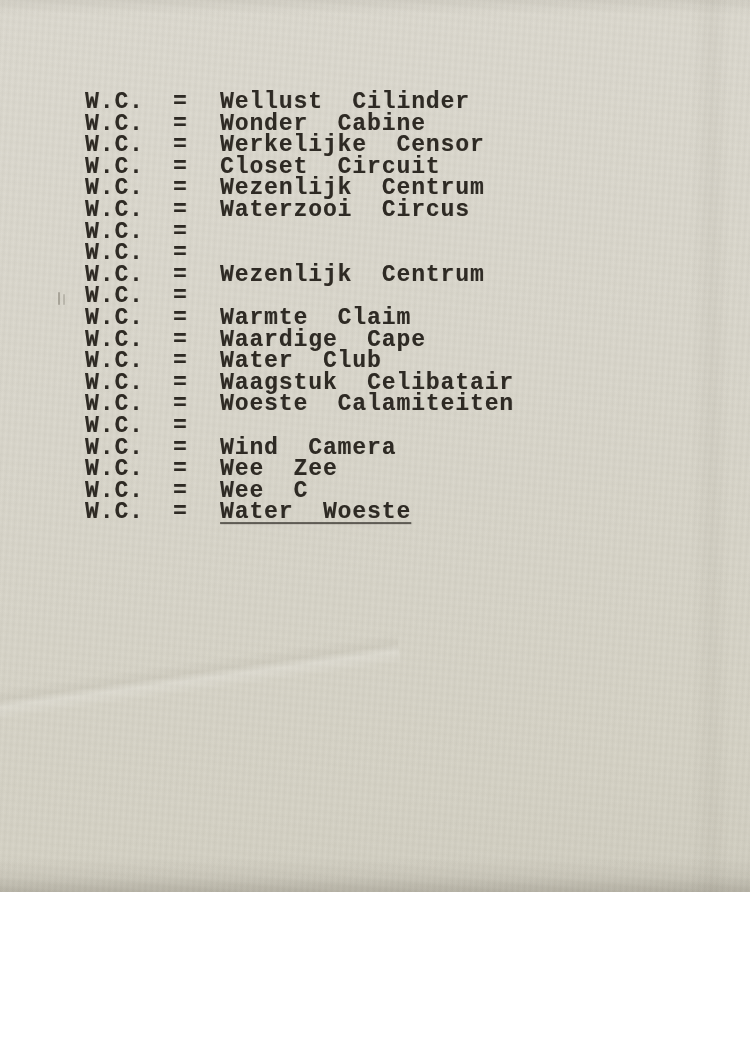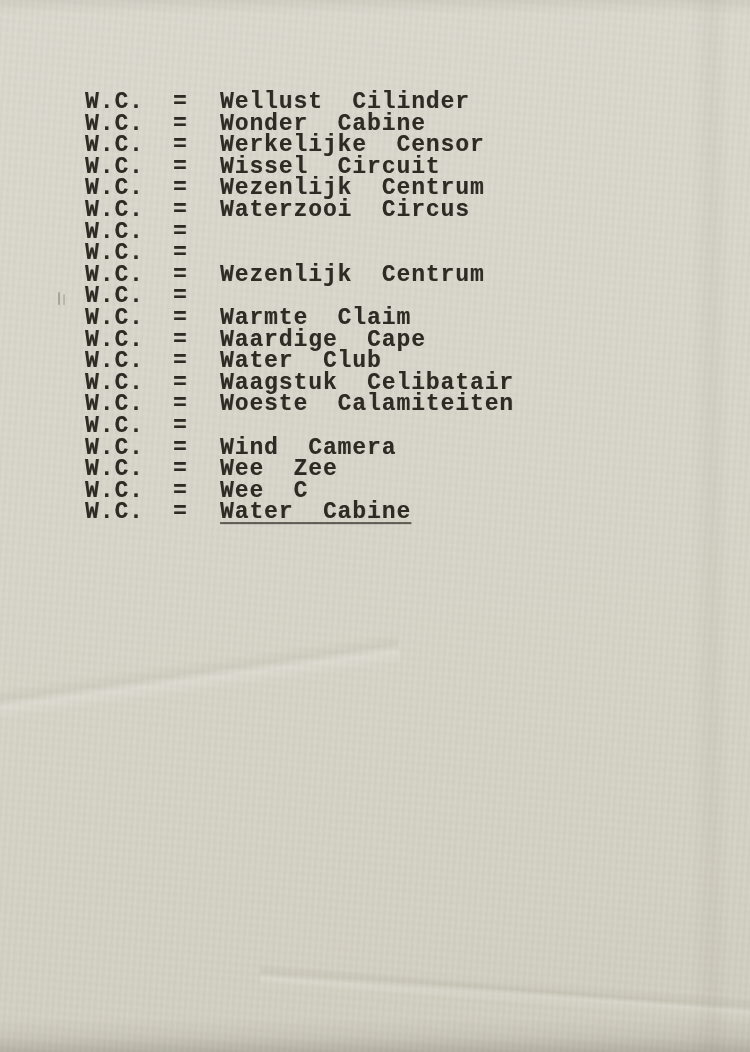--- a/index.html
+++ b/index.html
@@ -5,21 +5,21 @@
   html, body {
     margin: 0;
     padding: 0;
     width: 750px;
     height: 1052px;
     overflow: hidden;
   }
   .paper {
     position: relative;
     width: 750px;
-    height: 1052px;
+    height: 892px;
     background-color: #d9d6cb;
     background-image:
       
       repeating-linear-gradient(94deg, rgba(255,255,255,0.030) 0px, rgba(0,0,0,0.022) 3px, rgba(255,255,255,0.028) 6px),
       repeating-linear-gradient(5deg, rgba(255,255,255,0.020) 0px, rgba(90,85,70,0.018) 4px, rgba(255,255,255,0.020) 8px),
       
       linear-gradient(172deg, #dcd9cf 0%, #d9d6cb 45%, #d5d2c5 85%, #d0cdc0 100%),
       
       radial-gradient(130% 105% at 48% 42%, rgba(0,0,0,0) 68%, rgba(70,64,52,0.10) 100%);
     overflow: hidden;
@@ -134,21 +134,21 @@
       <span class="def">Wonder  Cabine</span>
     </div>
     <div class="row">
       <span class="abbr">W.C.</span>
       <span class="eq">=</span>
       <span class="def">Werkelijke  Censor</span>
     </div>
     <div class="row">
       <span class="abbr">W.C.</span>
       <span class="eq">=</span>
-      <span class="def">Wissel  Circuit</span>
+      <span class="def">Closet  Circuit</span>
     </div>
     <div class="row">
       <span class="abbr">W.C.</span>
       <span class="eq">=</span>
       <span class="def">Wezenlijk  Centrum</span>
     </div>
     <div class="row">
       <span class="abbr">W.C.</span>
       <span class="eq">=</span>
       <span class="def">Waterzooi  Circus</span>
@@ -210,20 +210,20 @@
       <span class="def">Wee  Zee</span>
     </div>
     <div class="row">
       <span class="abbr">W.C.</span>
       <span class="eq">=</span>
       <span class="def">Wee  C</span>
     </div>
     <div class="row">
       <span class="abbr">W.C.</span>
       <span class="eq">=</span>
-      <span class="def underlined">Water  Cabine</span>
+      <span class="def underlined">Water  Woeste</span>
     </div>
 
   </div>
 
   <div class="edge-shadow-top"></div>
   <div class="edge-shadow-bottom"></div>
 </div>
 
 </body></html>

